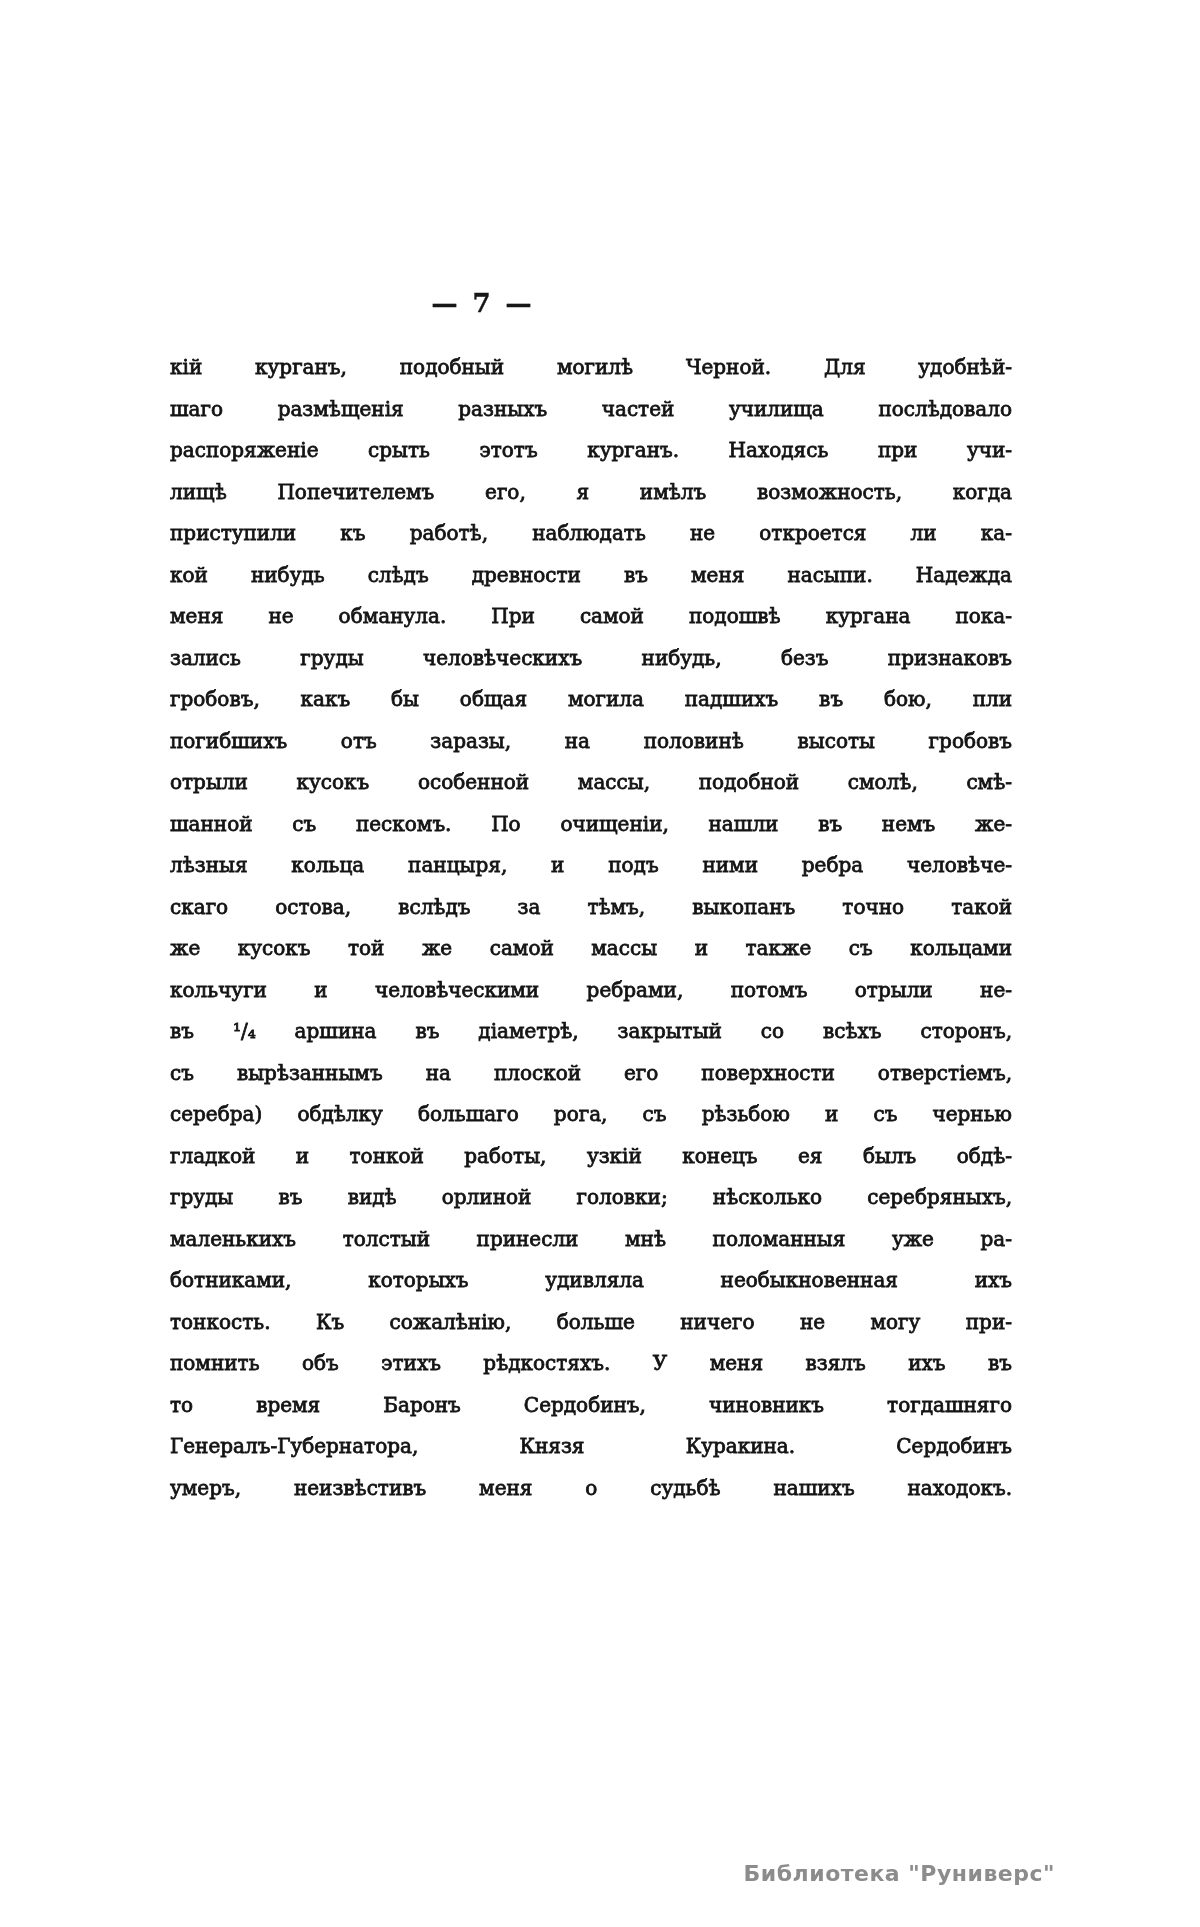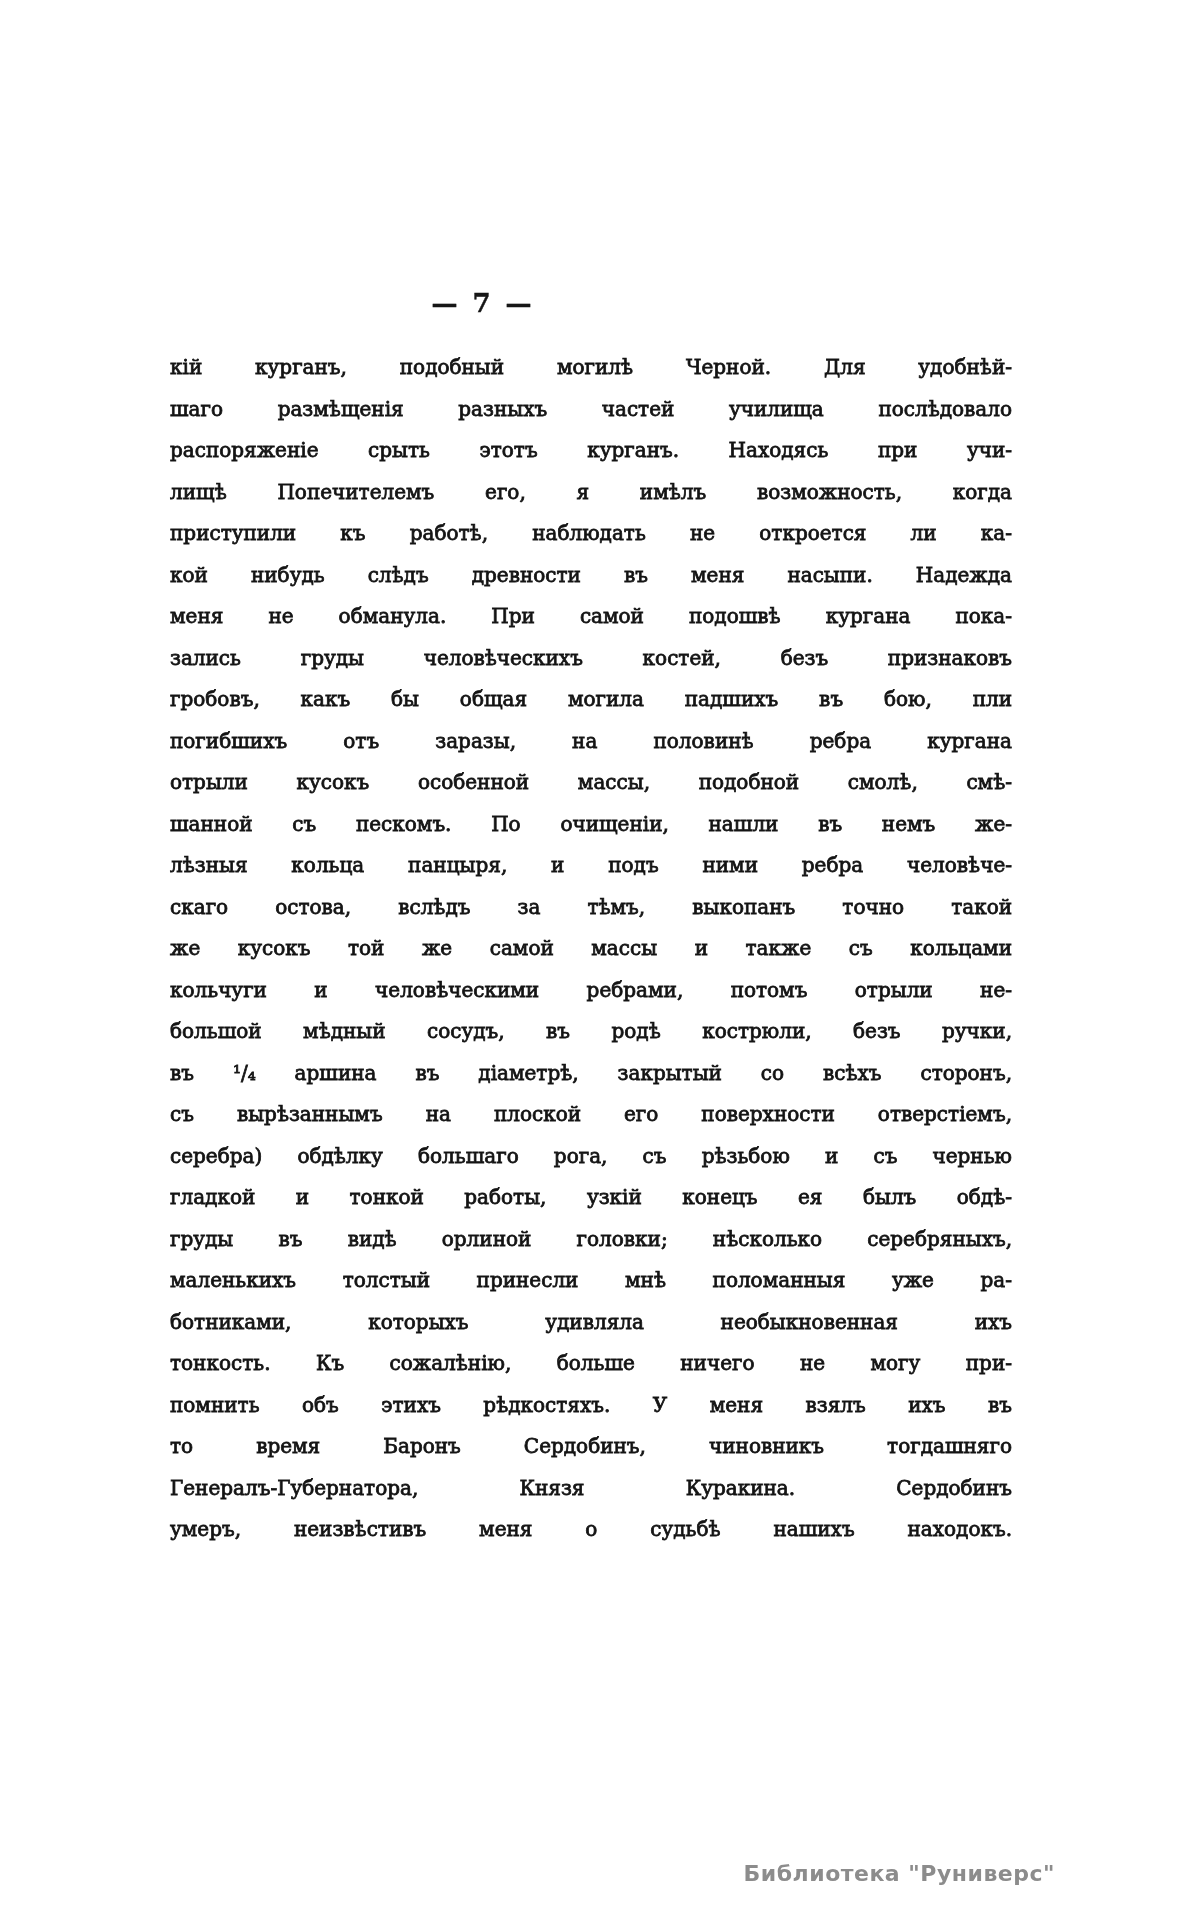--- a/index.html
+++ b/index.html
@@ -60,30 +60,29 @@
   <div class="folio">— 7 —</div>
 
   <div class="text-block">
       <div class="line">кій курганъ, подобный могилѣ Черной. Для удобнѣй-</div>
       <div class="line">шаго размѣщенія разныхъ частей училища послѣдовало</div>
       <div class="line">распоряженіе срыть этотъ курганъ. Находясь при учи-</div>
       <div class="line">лищѣ Попечителемъ его, я имѣлъ возможность, когда</div>
       <div class="line">приступили къ работѣ, наблюдать не откроется ли ка-</div>
       <div class="line">кой нибудь слѣдъ древности въ меня насыпи. Надежда</div>
       <div class="line">меня не обманула. При самой подошвѣ кургана пока-</div>
-      <div class="line">зались груды человѣческихъ костей, безъ признаковъ</div>
+      <div class="line">зались груды человѣческихъ нибудь, безъ признаковъ</div>
       <div class="line">гробовъ, какъ бы общая могила падшихъ въ бою, пли</div>
-      <div class="line">погибшихъ отъ заразы, на половинѣ ребра кургана</div>
+      <div class="line">погибшихъ отъ заразы, на половинѣ высоты гробовъ</div>
       <div class="line">отрыли кусокъ особенной массы, подобной смолѣ, смѣ-</div>
       <div class="line">шанной съ пескомъ. По очищеніи, нашли въ немъ же-</div>
       <div class="line">лѣзныя кольца панцыря, и подъ ними ребра человѣче-</div>
       <div class="line">скаго остова, вслѣдъ за тѣмъ, выкопанъ точно такой</div>
       <div class="line">же кусокъ той же самой массы и также съ кольцами</div>
       <div class="line">кольчуги и человѣческими ребрами, потомъ отрыли не-</div>
-      <div class="line">большой мѣдный сосудъ, въ родѣ кострюли, безъ ручки,</div>
       <div class="line">въ ¹/₄ аршина въ діаметрѣ, закрытый со всѣхъ сторонъ,</div>
       <div class="line">съ вырѣзаннымъ на плоской его поверхности отверстіемъ,</div>
       <div class="line">серебра) обдѣлку большаго рога, съ рѣзьбою и съ чернью</div>
       <div class="line">гладкой и тонкой работы, узкій конецъ ея былъ обдѣ-</div>
       <div class="line">груды въ видѣ орлиной головки; нѣсколько серебряныхъ,</div>
       <div class="line">маленькихъ толстый принесли мнѣ поломанныя уже ра-</div>
       <div class="line">ботниками, которыхъ удивляла необыкновенная ихъ</div>
       <div class="line">тонкость. Къ сожалѣнію, больше ничего не могу при-</div>
       <div class="line">помнить объ этихъ рѣдкостяхъ. У меня взялъ ихъ въ</div>
       <div class="line">то время Баронъ Сердобинъ, чиновникъ тогдашняго</div>

